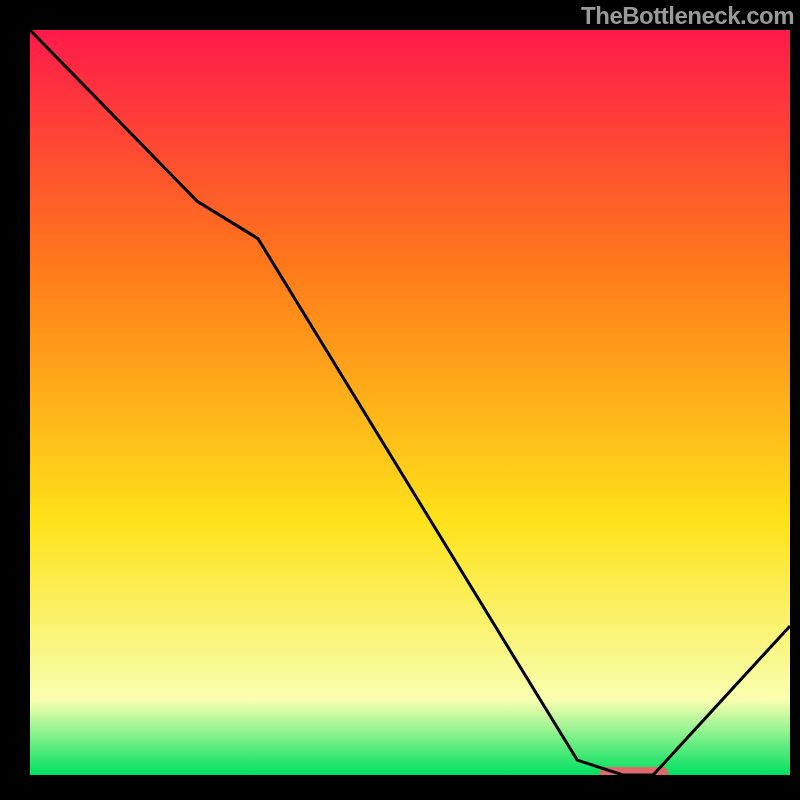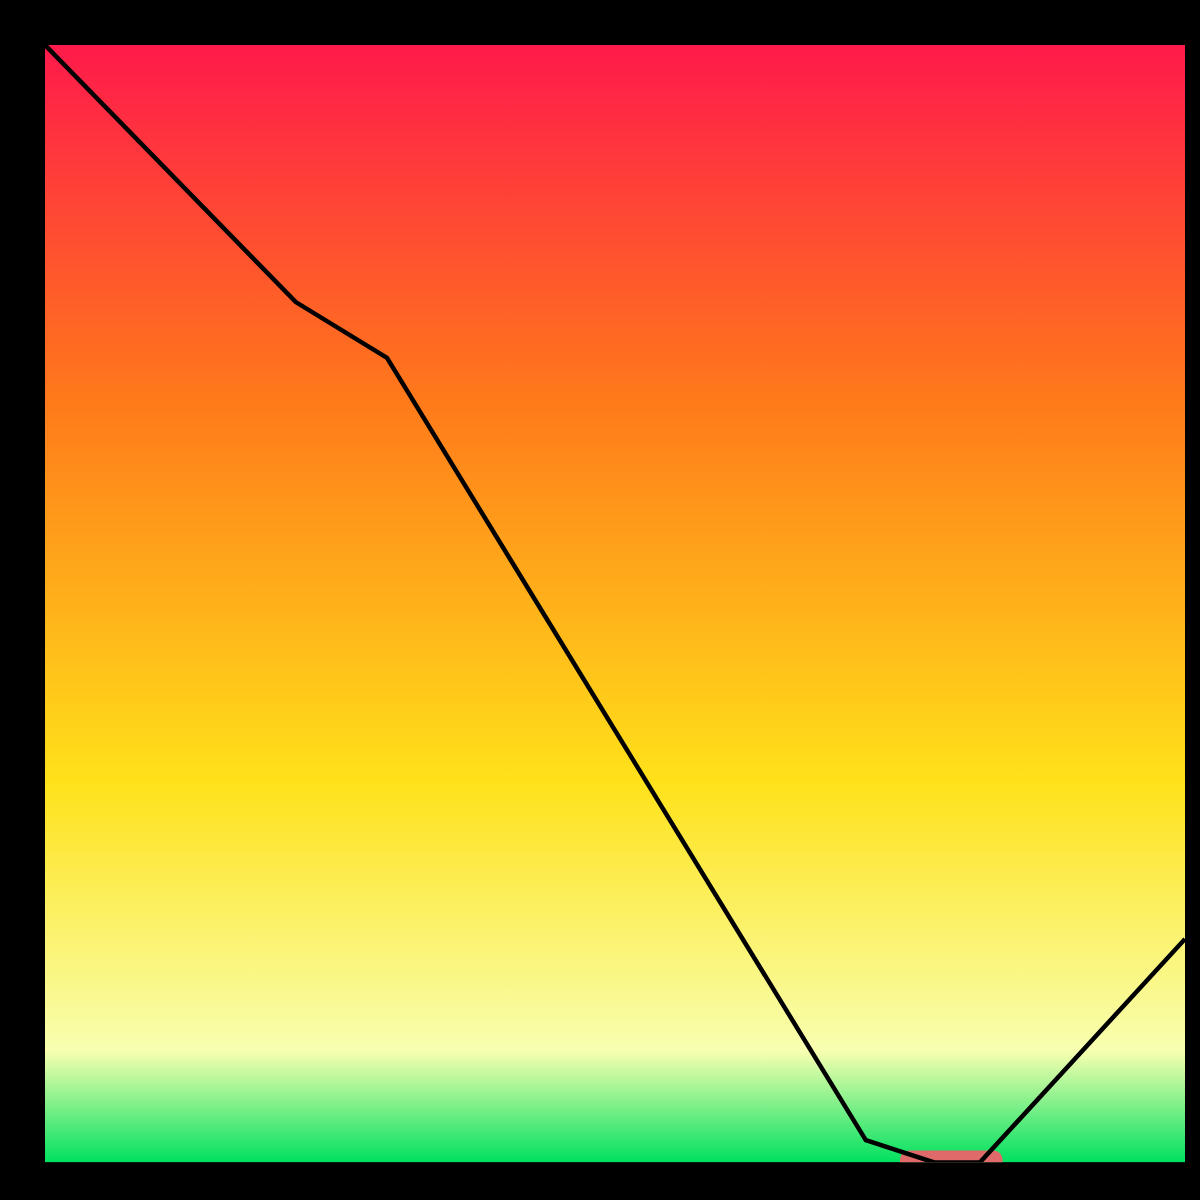--- a/index.html
+++ b/index.html
@@ -41,20 +41,21 @@
     display: block;
     width: 100%;
     height: 100%;
   }
 </style>
 </head>
 <body>
 
 <div class="frame">
 
+  <div class="watermark">TheBottleneck.com</div>
 
   <div class="plot">
     <svg viewBox="0 0 760 745" preserveAspectRatio="none">
       <defs>
         <linearGradient id="bg-grad" x1="0" y1="0" x2="0" y2="1">
           <stop offset="0" stop-color="#ff1a4b"></stop>
           <stop offset="0.32" stop-color="#ff7a1a"></stop>
           <stop offset="0.66" stop-color="#ffe21a"></stop>
           <stop offset="0.90" stop-color="#f8ffb0"></stop>
           <stop offset="1.00" stop-color="#00e060"></stop>

